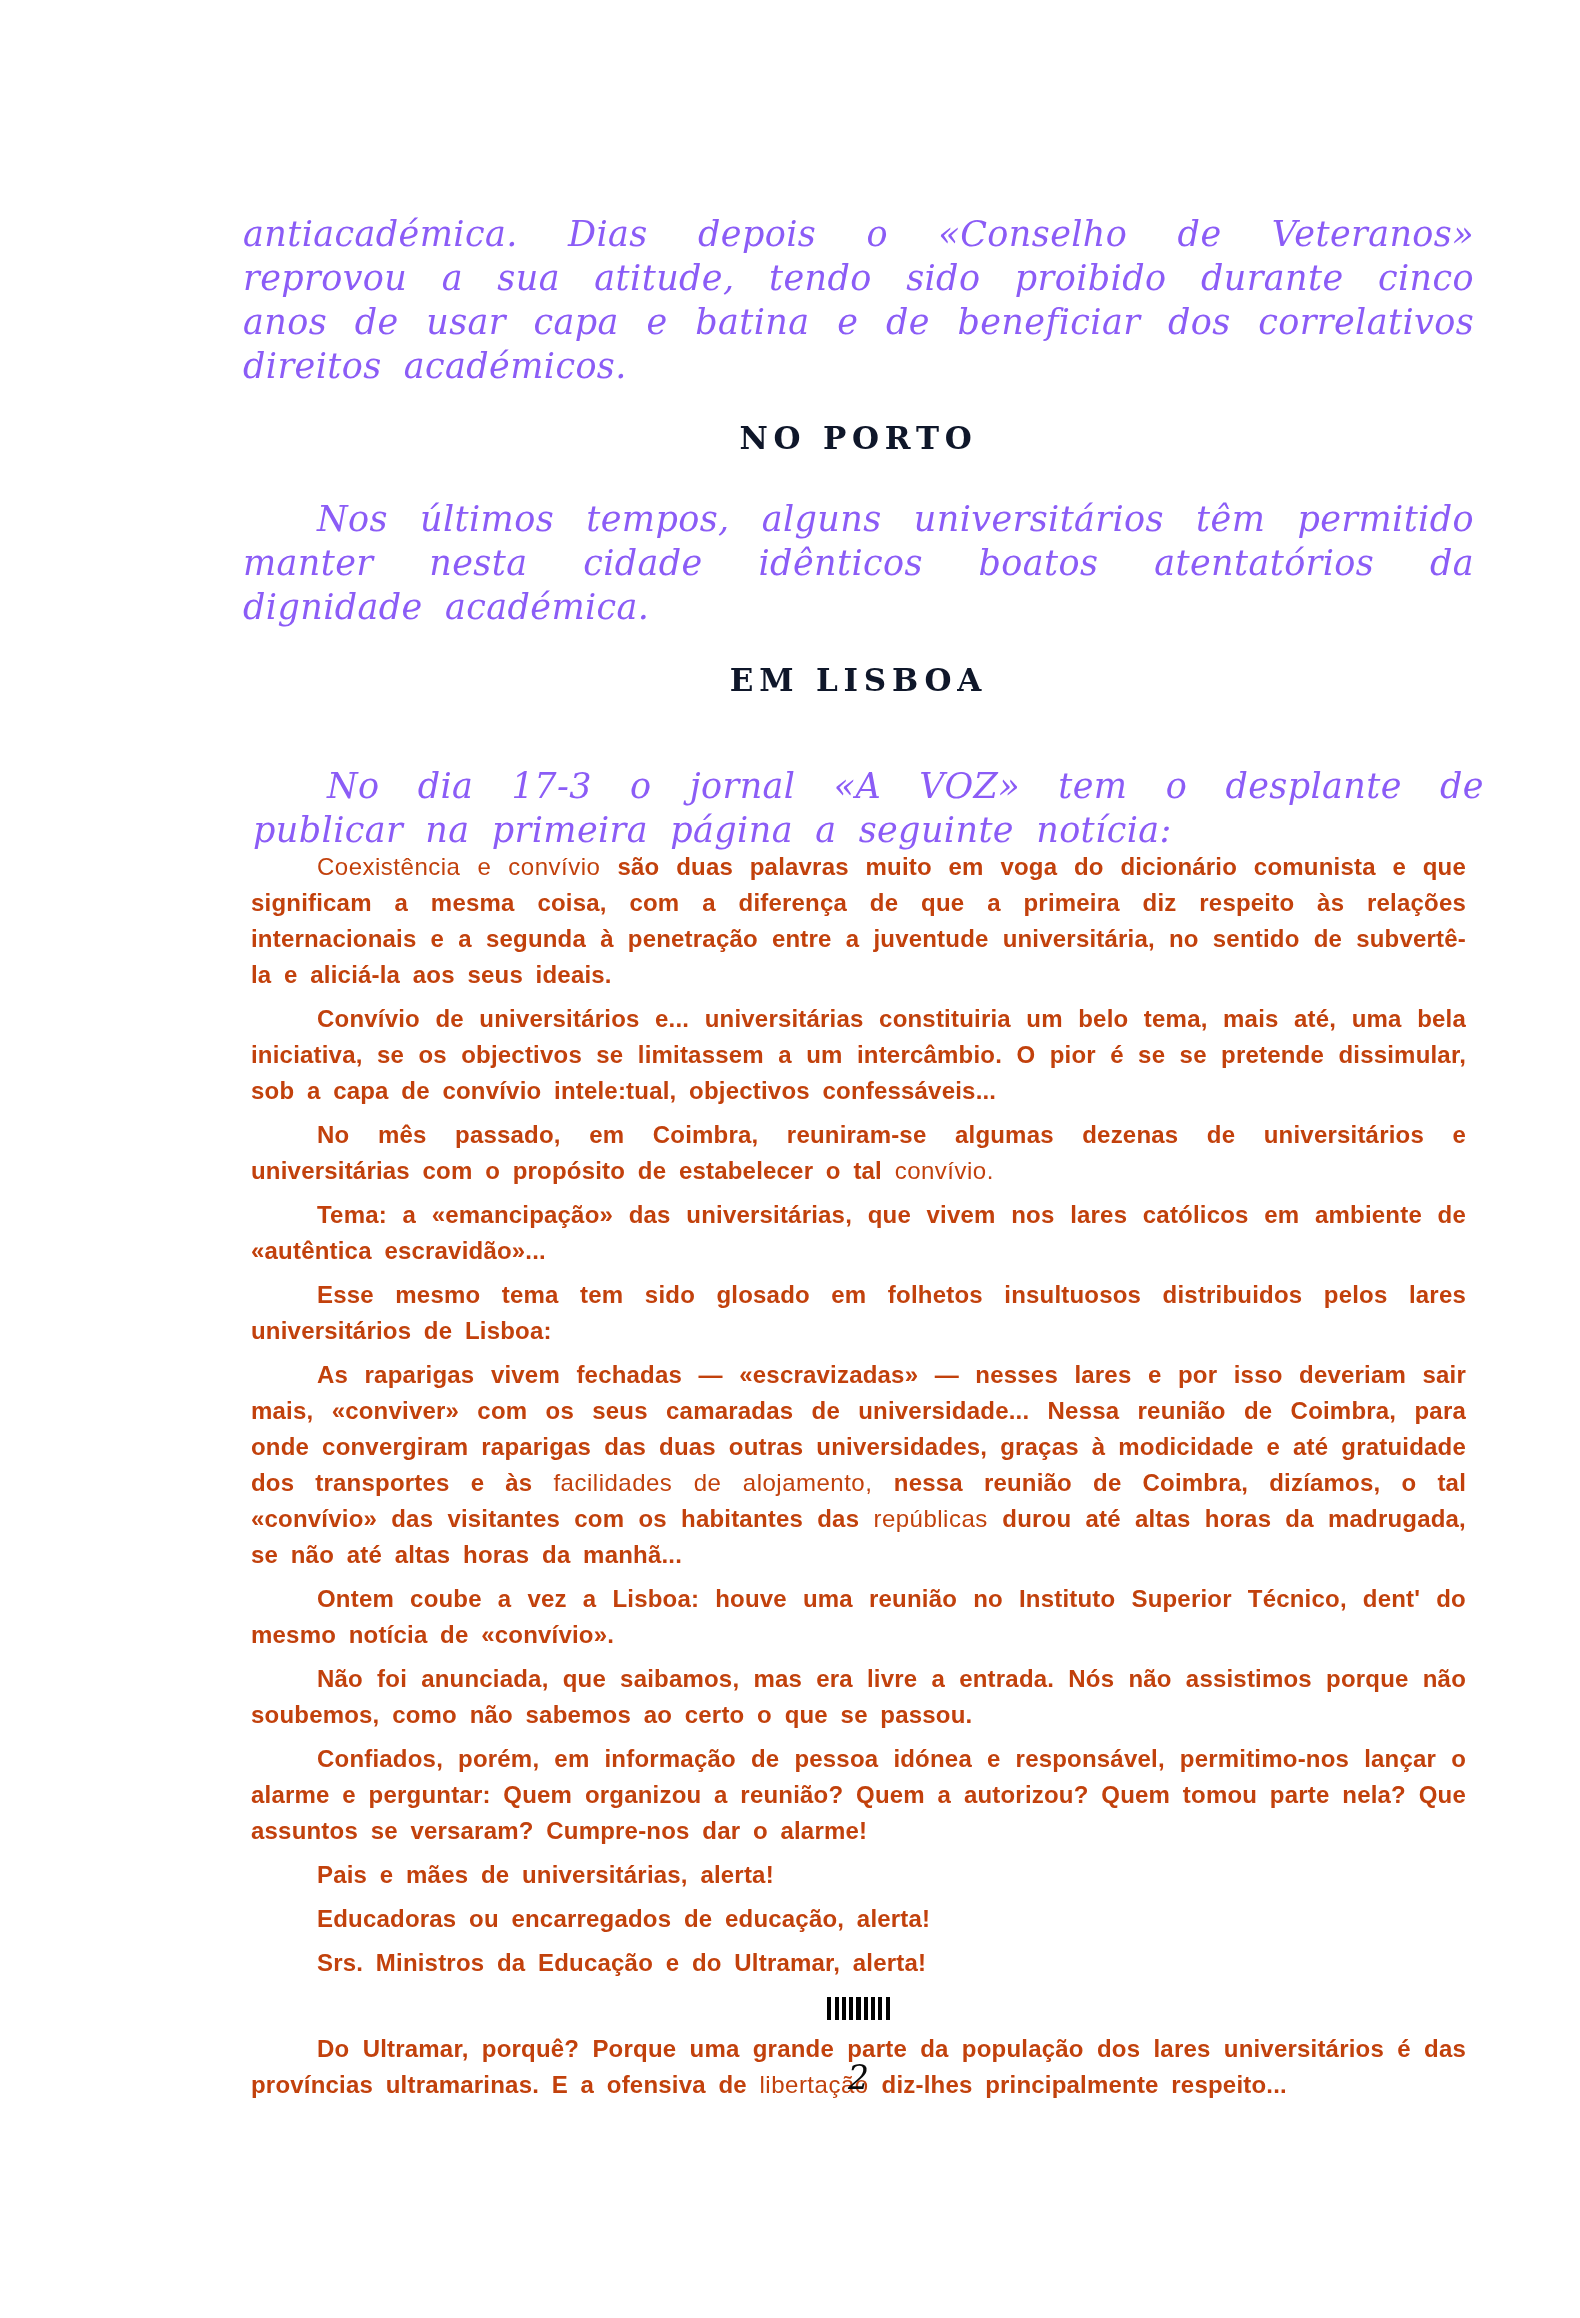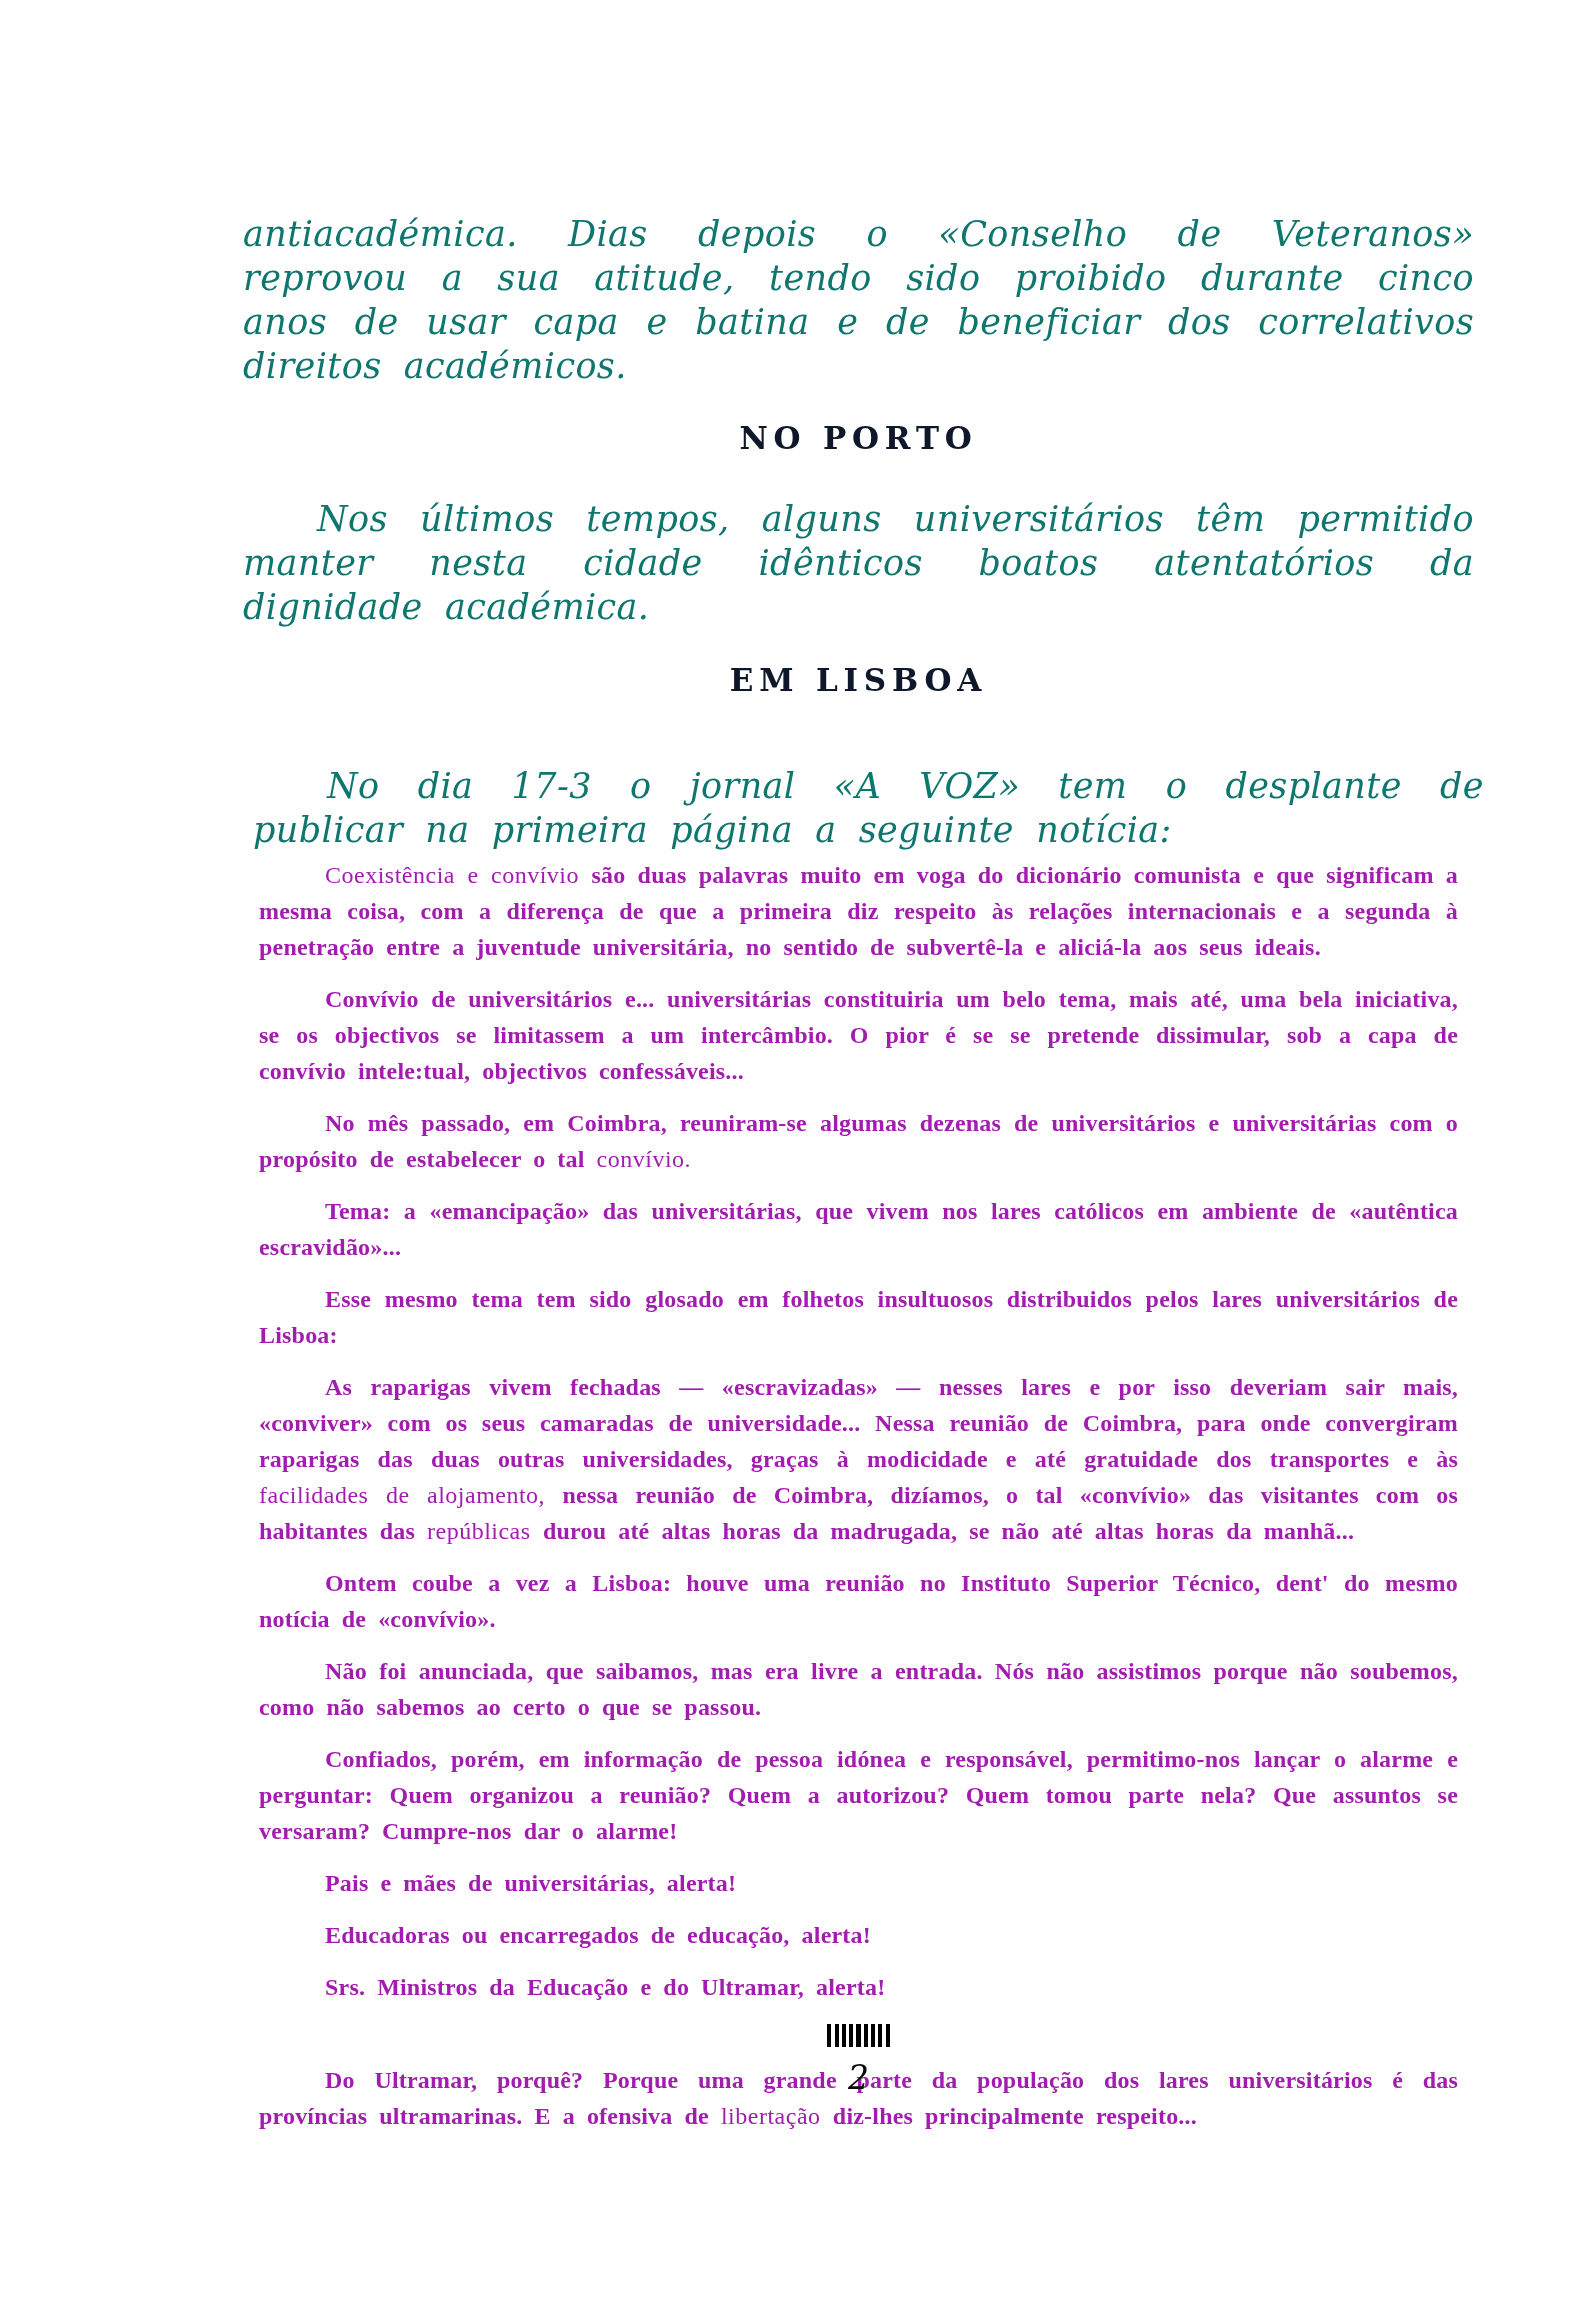--- a/index.html
+++ b/index.html
@@ -20,21 +20,21 @@
   .itpara {
     margin: 0;
     font-family: "DejaVu Serif", serif;
     font-style: italic;
     font-weight: 500;
     font-size: 35px;
     line-height: 44px;
     letter-spacing: 0.4px;
     word-spacing: 10.7px;
     text-align: justify;
-    color: #0f766e;
+    color: #8b5cf6;
   }
   .itpara.indent { text-indent: 74px; }
   .intro { top: 212px; }
   .sec1-para { top: 497px; }
   .sec2-para { top: 764px; margin-left: 10px; }
   
   .heading {
     margin: 0;
     font-family: "DejaVu Serif", serif;
     font-weight: 700;
@@ -42,30 +42,30 @@
     line-height: 33px;
     letter-spacing: 5.8px;
     text-align: center;
     color: #0f172a;
   }
   .h1 { top: 422px; }
   .h2 { top: 652px; margin-top: 12px; }
   
   .article { top: 841px; }
   .apara {
-    margin: 16px;
-    font-family: Liberation Serif, serif;
+    margin: 8px;
+    font-family: Liberation Sans, sans-serif;
     font-weight: 700;
     font-size: 24px;
     line-height: 36px;
     letter-spacing: 0.2px;
     word-spacing: 5.8px;
     text-align: justify;
     text-indent: 66px;
-    color: #a21caf;
+    color: #c2410c;
   }
   .apara .light {
     font-weight: 400;
     letter-spacing: 0.5px;
   }
   
   .divider {
     margin: 13px 0 11.5px 0;
     text-align: center;
     height: 25px;

